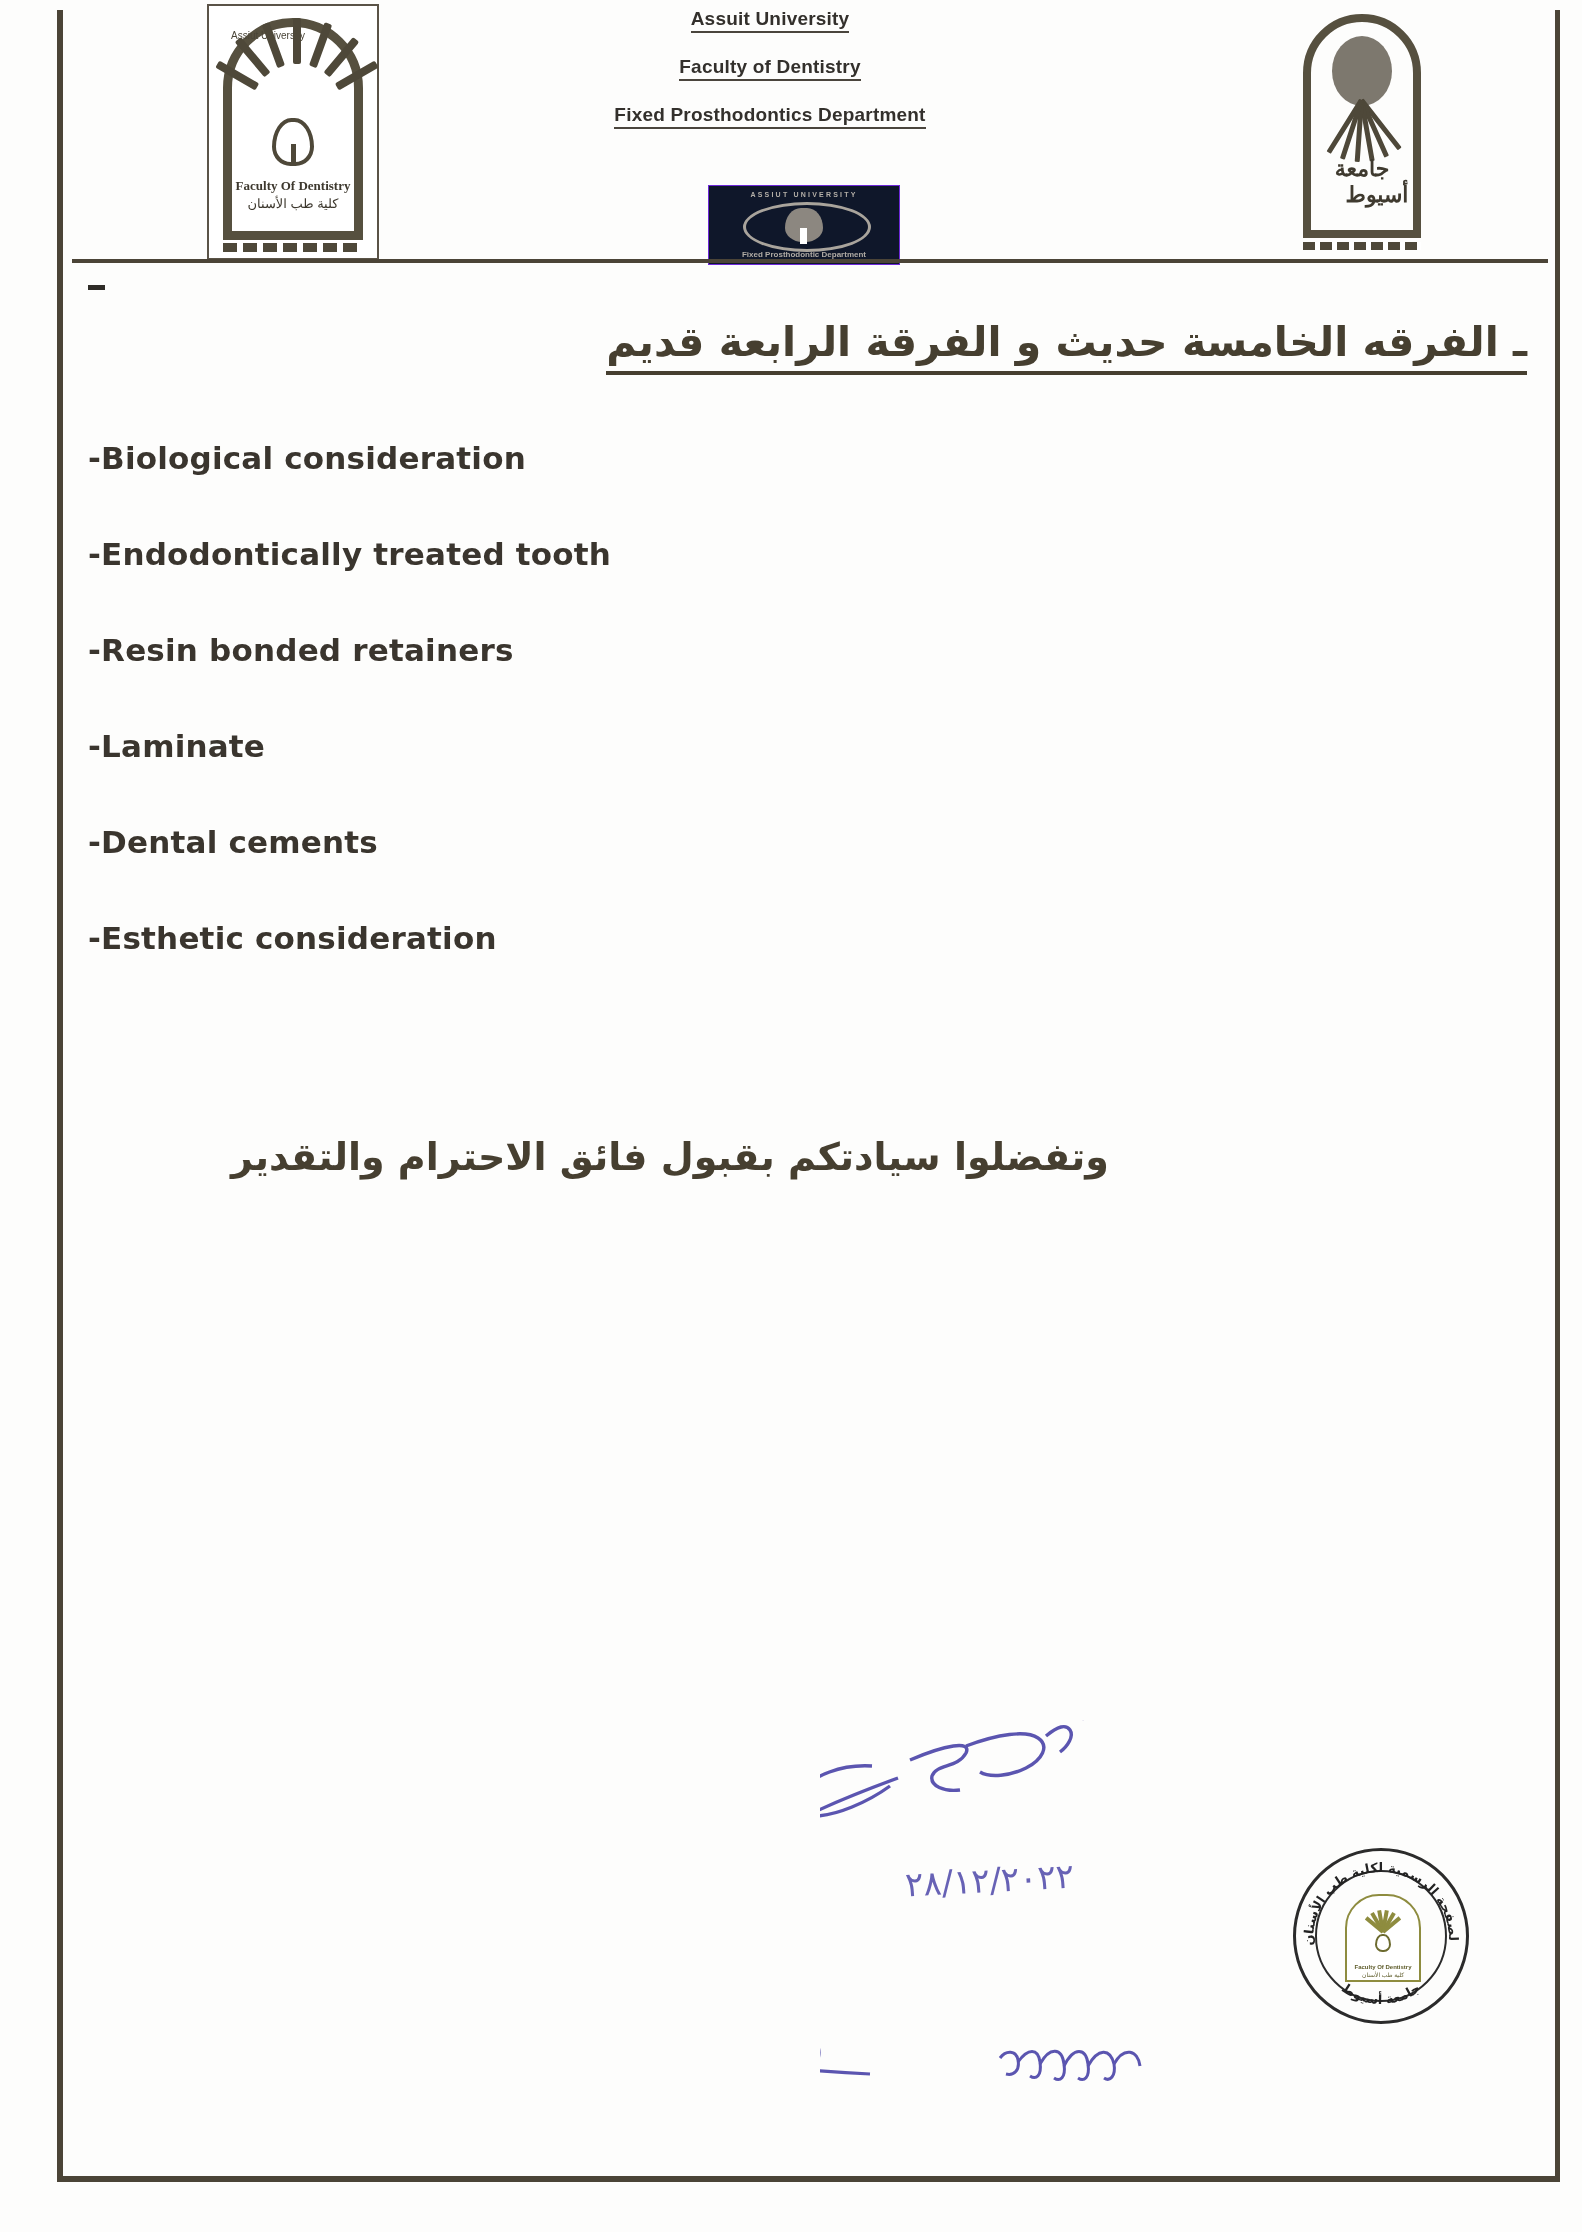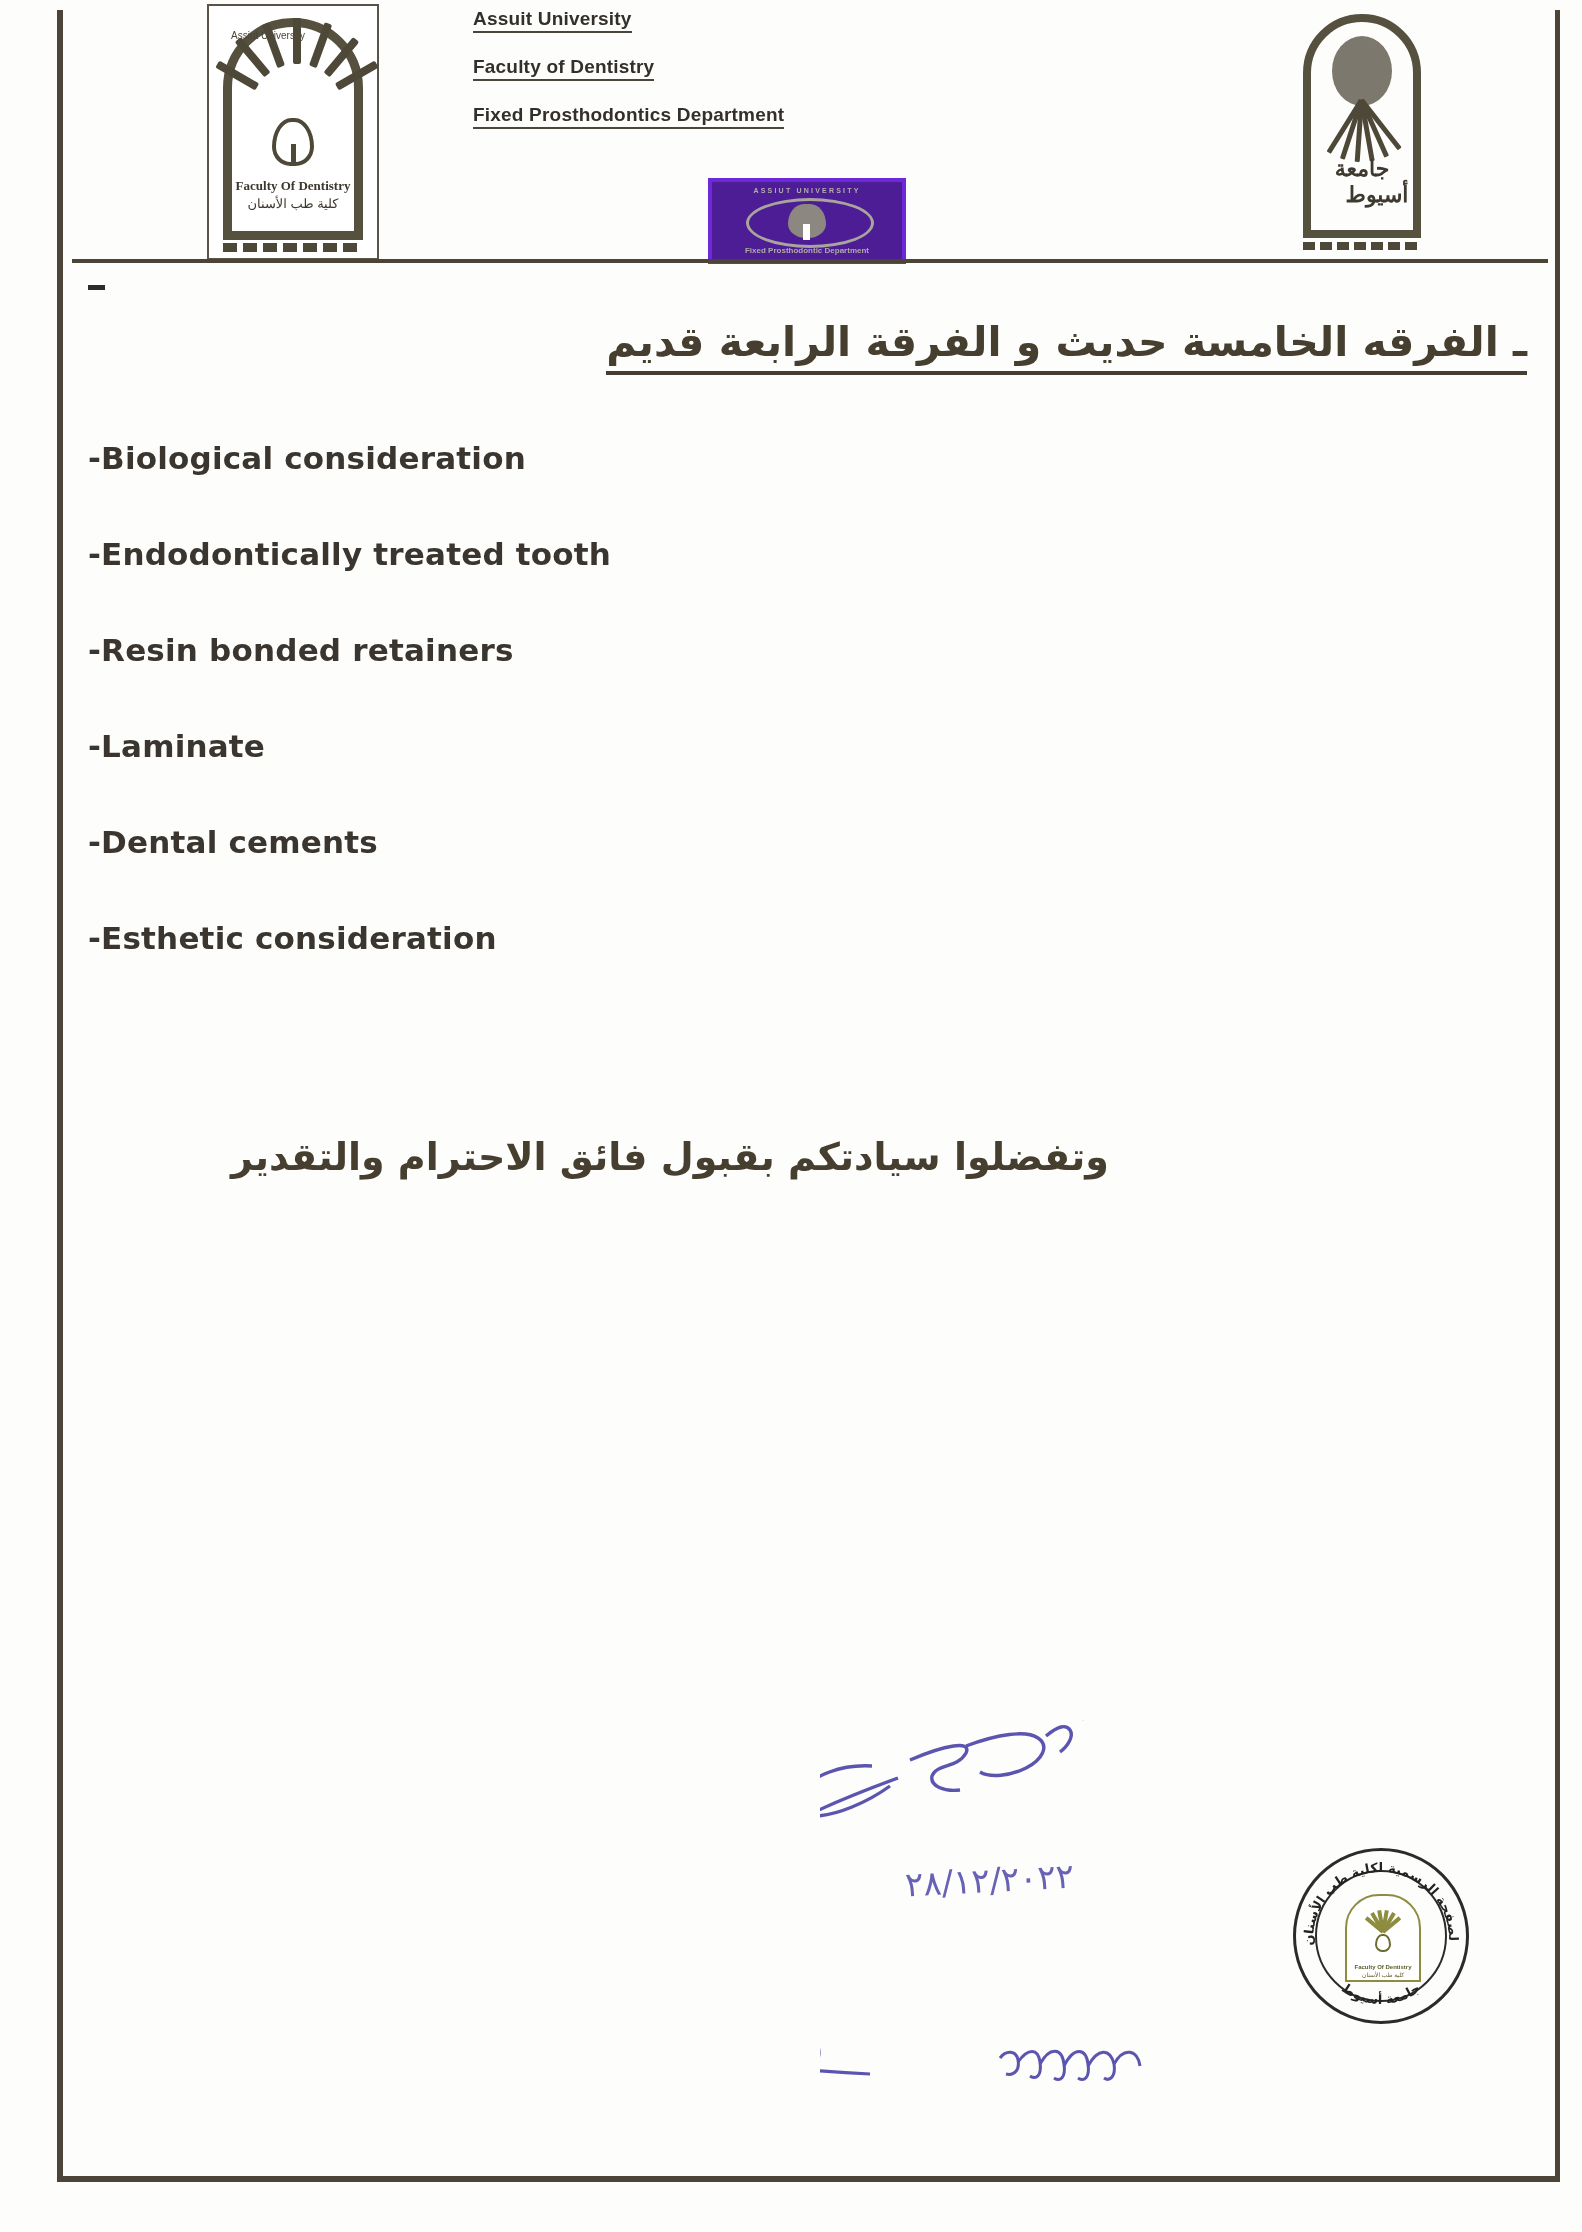--- a/index.html
+++ b/index.html
@@ -13,35 +13,35 @@
     position:absolute;left:57px;top:10px;width:1503px;height:2172px;
     border-left:6px solid #4b4437;
     border-right:5px solid #4b4437;
     border-bottom:6px solid #4b4437;
     box-sizing:border-box;
     pointer-events:none;
   }
   
   #header{position:absolute;left:0;top:0;width:1582px;height:262px;}
   .hdr-center{
-    position:absolute;left:473px;top:8px;width:620px;
-    text-align:left;
+    position:absolute;left:460px;top:8px;width:620px;
+    text-align:center;
   }
   .hdr-line{
     font-size:19px;font-weight:bold;color:#33302c;letter-spacing:.2px;
     margin:0 0 26px 0;
   }
   .hdr-line span{
     border-bottom:2px solid #4a453d;padding-bottom:2px;
   }
   .hdr-line.l3{margin-bottom:0;}
   
   #hdr-logo-box{
-    position:absolute;left:708px;top:178px;width:190px;height:78px;
-    border:4px solid #6d28d9;background:#4c1d95;overflow:hidden;
+    position:absolute;left:708px;top:185px;width:190px;height:78px;
+    border:1px solid #6d28d9;background:#0f172a;overflow:hidden;
   }
   #hdr-logo-box .lb-top{
     position:absolute;top:5px;left:0;width:100%;text-align:center;
     font-size:7px;letter-spacing:2.2px;color:#b4afa8;font-weight:bold;
   }
   #hdr-logo-box .lb-bot{
     position:absolute;bottom:4px;left:0;width:100%;text-align:center;
     font-size:8px;color:#b0aba4;line-height:10px;font-weight:bold;
   }
   #hdr-logo-box .lb-oval{

